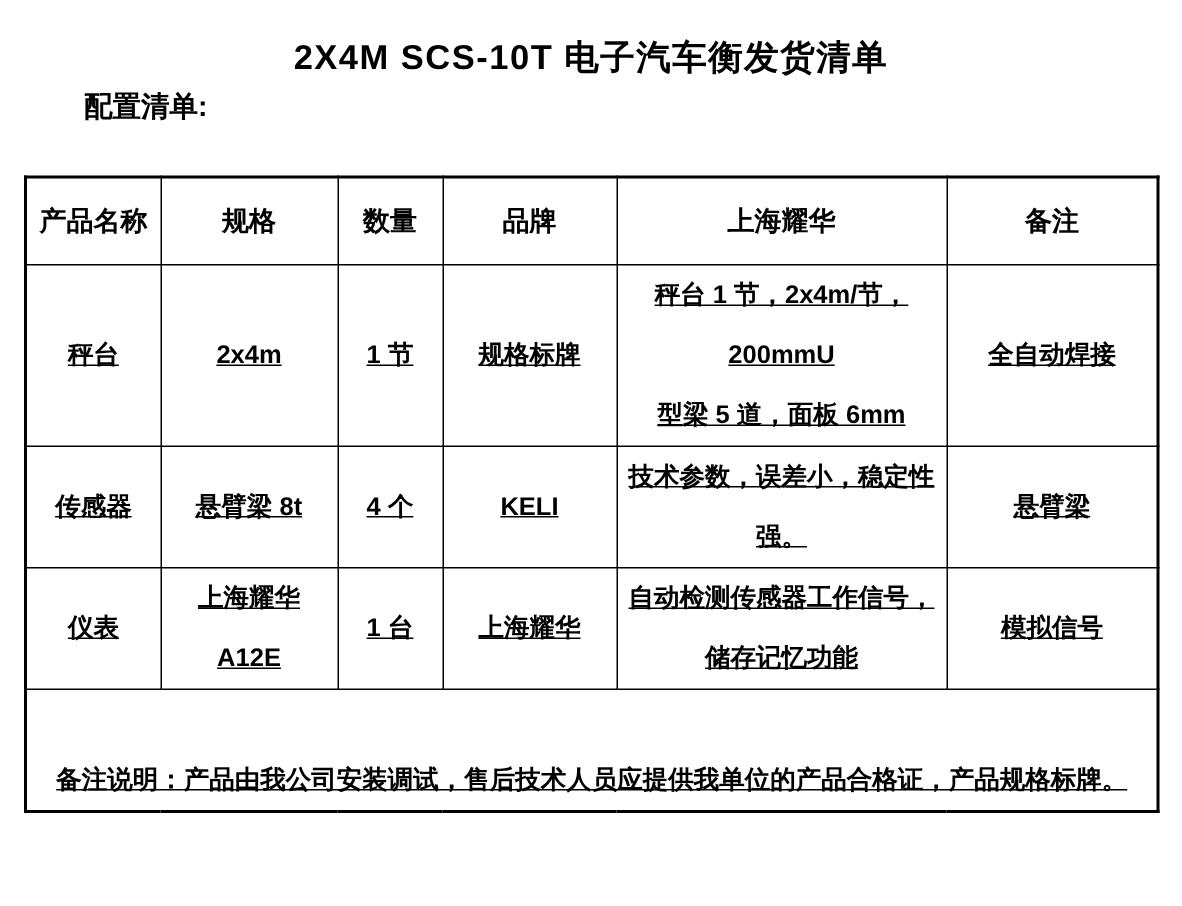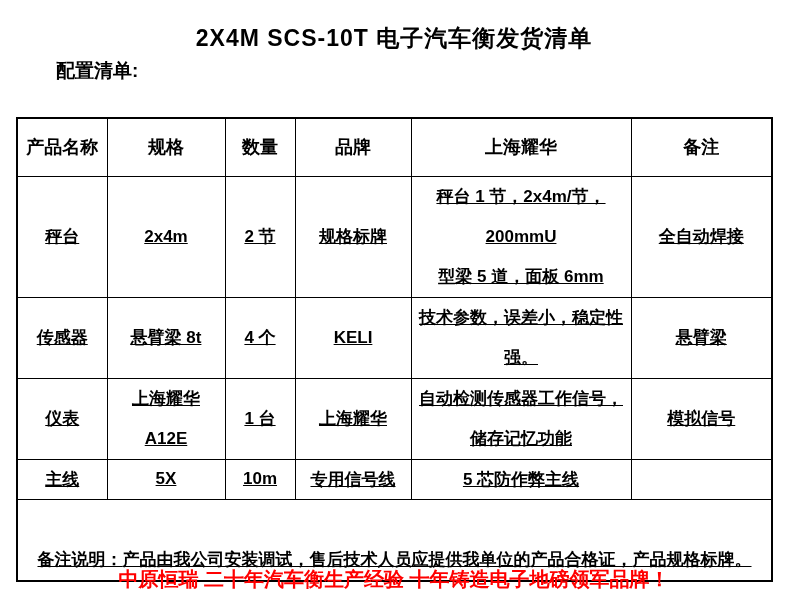--- a/index.html
+++ b/index.html
@@ -116,21 +116,21 @@
         <th>规格</th>
         <th>数量</th>
         <th>品牌</th>
         <th>上海耀华</th>
         <th>备注</th>
       </tr>
 
       <tr class="h84">
         <td>秤台</td>
         <td>2x4m</td>
-        <td>2 节</td>
+        <td>1 节</td>
         <td>规格标牌</td>
         <td>秤台 1 节，2x4m/节，200mmU
 型梁 5 道，面板 6mm</td>
         <td>全自动焊接</td>
       </tr>
 
       <tr class="h74">
         <td>传感器</td>
         <td>悬臂梁 8t</td>
         <td>4 个</td>
@@ -145,32 +145,23 @@
         <td>上海耀华
 A12E</td>
         <td>1 台</td>
         <td>上海耀华</td>
         <td>自动检测传感器工作信号，
 储存记忆功能</td>
         <td>模拟信号</td>
       </tr>
 
 
-      <tr class="h40 compact">
-        <td>主线</td>
-        <td>5X</td>
-        <td>10m</td>
-        <td>专用信号线</td>
-        <td>5 芯防作弊主线</td>
-        <td></td>
-      </tr>
 
       <tr class="h53">
         <td class="remark-cell" colspan="6">
           <span class="bold">备注说明：</span><span class="bold">产品</span><span>由我公司安装调试，售后技术人员应提供我单位的</span><span class="bold">产品</span><span>合格证，</span><span class="bold">产品</span><span>规格标牌。</span>
         </td>
       </tr>
     </tbody>
   </table>
 
-  <div class="footer-slogan">中原恒瑞 二十年汽车衡生产经验 十年铸造电子地磅领军品牌！</div>
 
 </div>
 
 </body></html>

